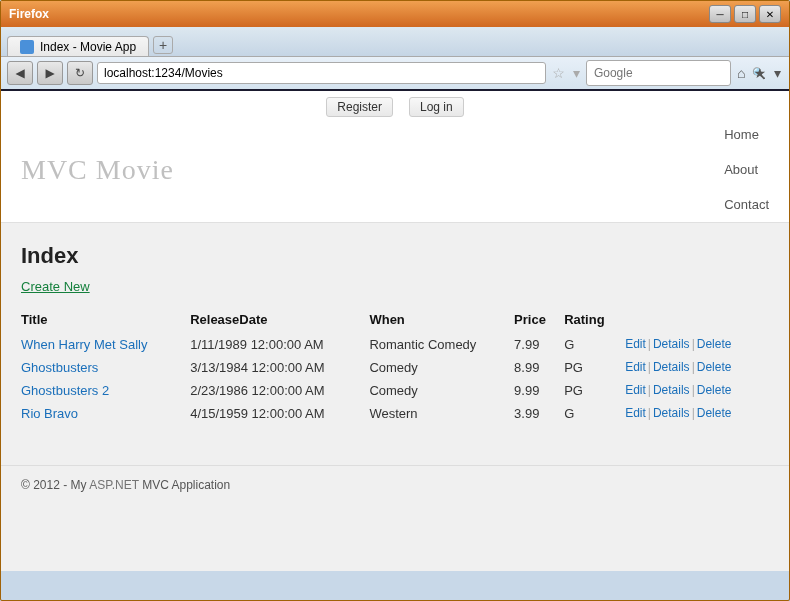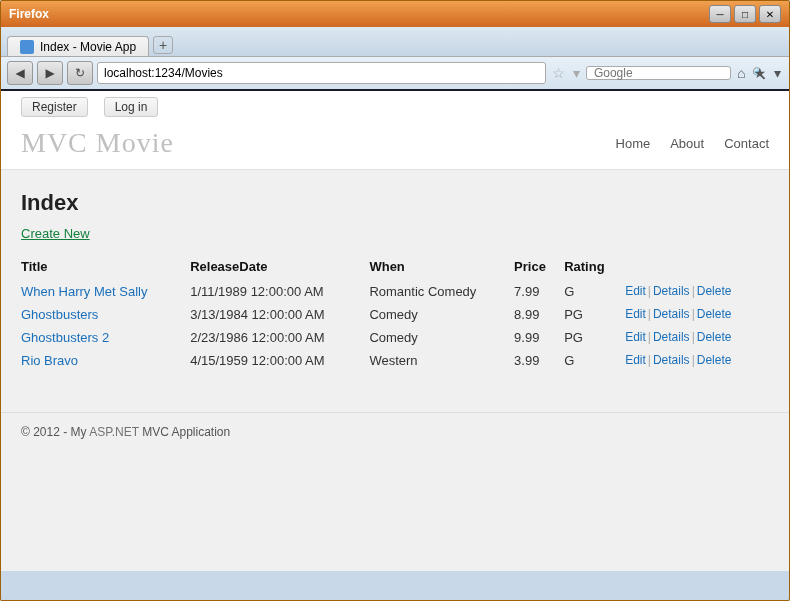--- a/index.html
+++ b/index.html
@@ -155,21 +155,21 @@
     }
 
     
     .site-header {
       background: white;
       border-bottom: 1px solid #e0e0e0;
       padding: 0 20px;
     }
     .site-header-top {
       display: flex;
-      justify-content: flex-start;
+      justify-content: center;
       padding: 6px 0 2px;
       gap: 16px;
     }
     .header-btn {
       padding: 2px 10px;
       font-size: 12px;
       background: linear-gradient(to bottom, #f8f8f8, #e8e8e8);
       border: 1px solid #ccc;
       border-radius: 3px;
       cursor: pointer;
@@ -183,20 +183,21 @@
     }
     .site-title {
       font-size: 28px;
       color: #c0c0c0;
       font-family: Georgia, serif;
       letter-spacing: 1px;
     }
     .nav-links {
       display: flex;
       gap: 20px;
+      flex-direction: column;
     }
     .nav-link {
       color: #555;
       text-decoration: none;
       font-size: 13px;
       cursor: pointer;
     }
 
     
     .main-content {
@@ -294,21 +295,21 @@
     <div class="tab-new">+</div>
   </div>
 
   <div class="address-bar">
     <div class="nav-btn">◀</div>
     <div class="nav-btn">▶</div>
     <div class="nav-btn">↻</div>
     <input class="address-input" type="text" value="localhost:1234/Movies" style="">
     <span class="star-btn">☆</span>
     <span class="star-btn">▾</span>
-    <div style="display:flex;align-items:center;gap:3px;border:1px solid #aaa;border-radius:3px;padding:0 4px;background:white;height:14px;width:145px;">
+    <div style="display:flex;align-items:center;gap:3px;border:1px solid #aaa;border-radius:3px;padding:0 4px;background:white;height:26px;width:145px;">
       <div class="search-google-icon"></div>
       <input class="search-input" type="text" placeholder="Google" style="">
       <span style="font-size:11px;color:#888;cursor:pointer;">🔍</span>
     </div>
     <span class="home-btn">⌂</span>
     <span class="bookmark-btn">★</span>
     <span class="bookmark-btn">▾</span>
   </div>
 
   <div class="page-content">

